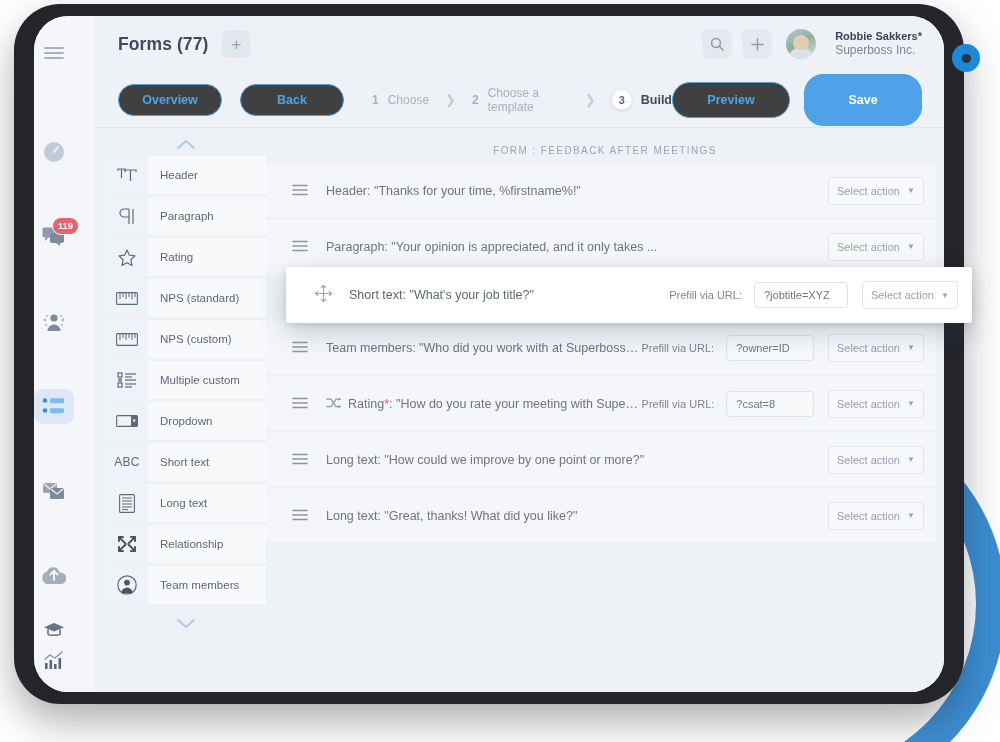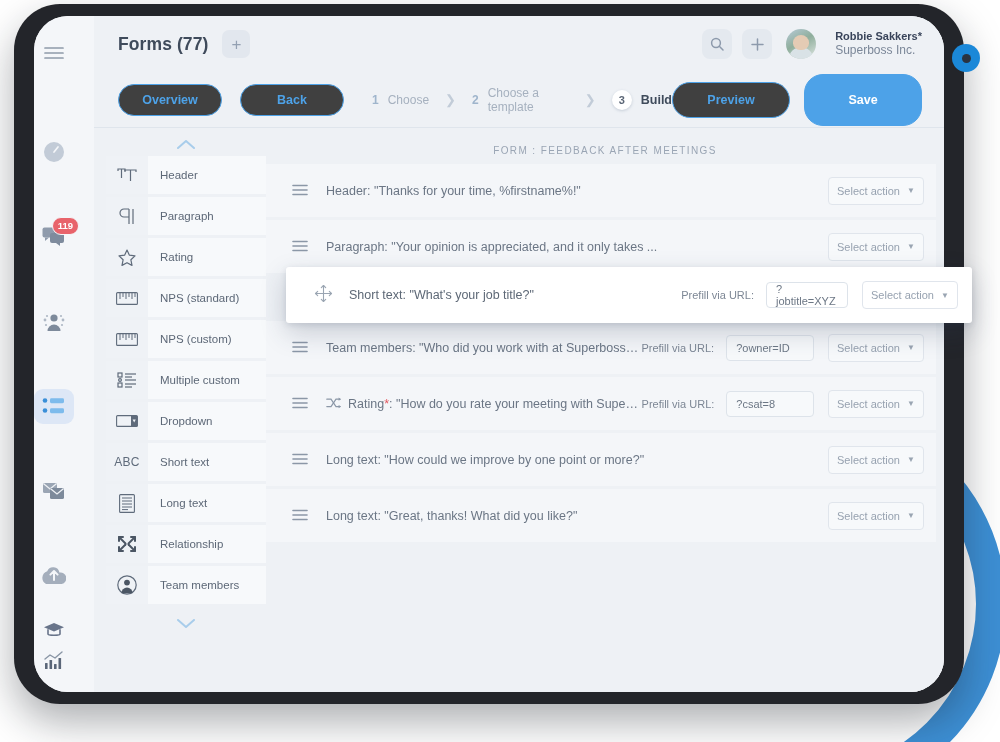--- a/index.html
+++ b/index.html
@@ -640,21 +640,21 @@
             <line x1="1.5" y1="9.5" x2="17.5" y2="9.5"></line>
             <polyline points="7.3,3.7 9.5,1.5 11.7,3.7"></polyline>
             <polyline points="7.3,15.3 9.5,17.5 11.7,15.3"></polyline>
             <polyline points="3.7,7.3 1.5,9.5 3.7,11.7"></polyline>
             <polyline points="15.3,7.3 17.5,9.5 15.3,11.7"></polyline>
           </g>
         </svg>
     </span>
     <span class="rowtxt">Short text: "What's your job title?"</span>
     <span class="prefill-lbl">Prefill via URL:</span>
-    <span class="prefill-in" style="width:82px;background:#fff;">?jobtitle=XYZ</span>
+    <span class="prefill-in" style="width:94px;background:#fff;">?jobtitle=XYZ</span>
     <span class="selact" style="background:#fff;">
         <span>Select action</span>
         <span class="ar">▼</span>
       </span>
   </div>
 
   <div class="blue-dot">
       <i></i>
     </div>
 

